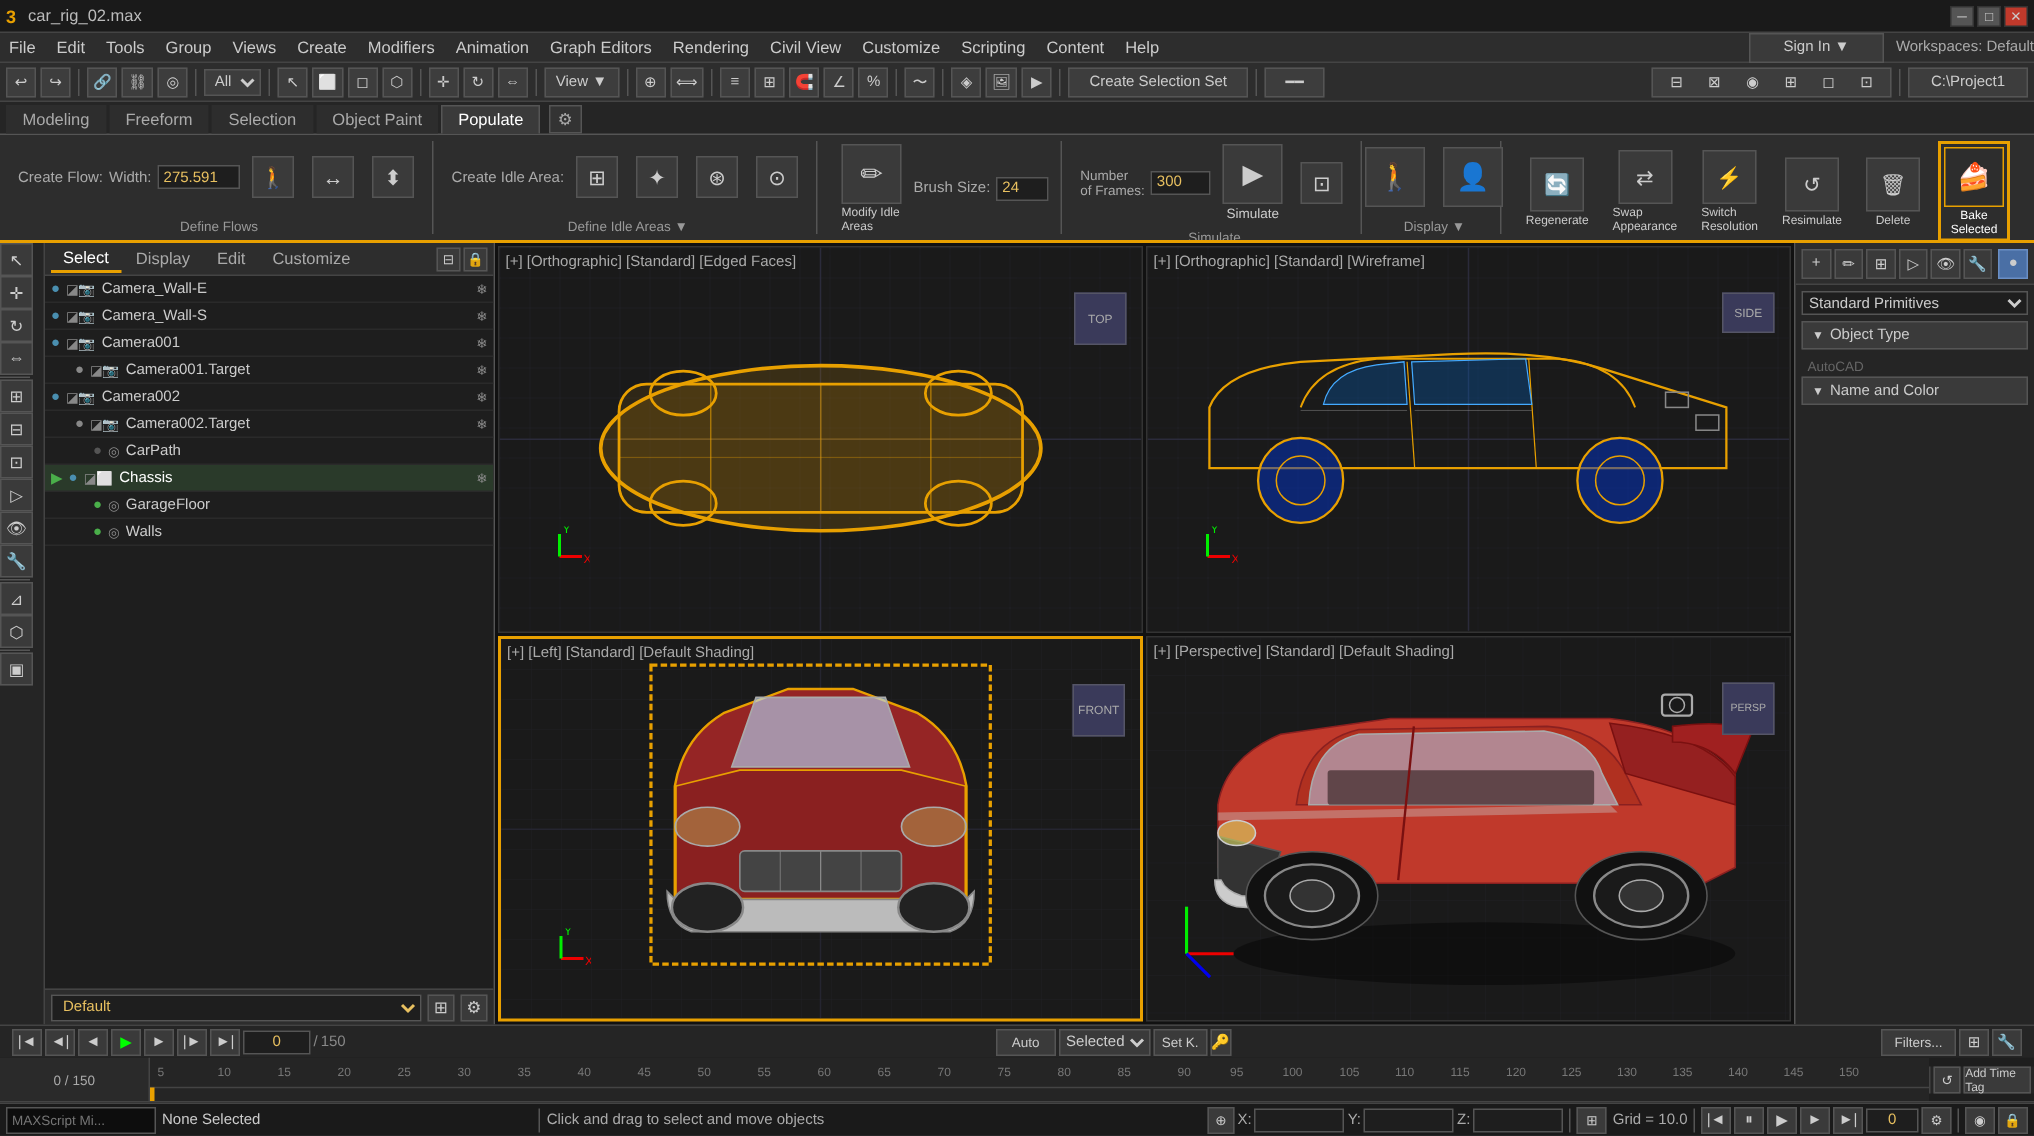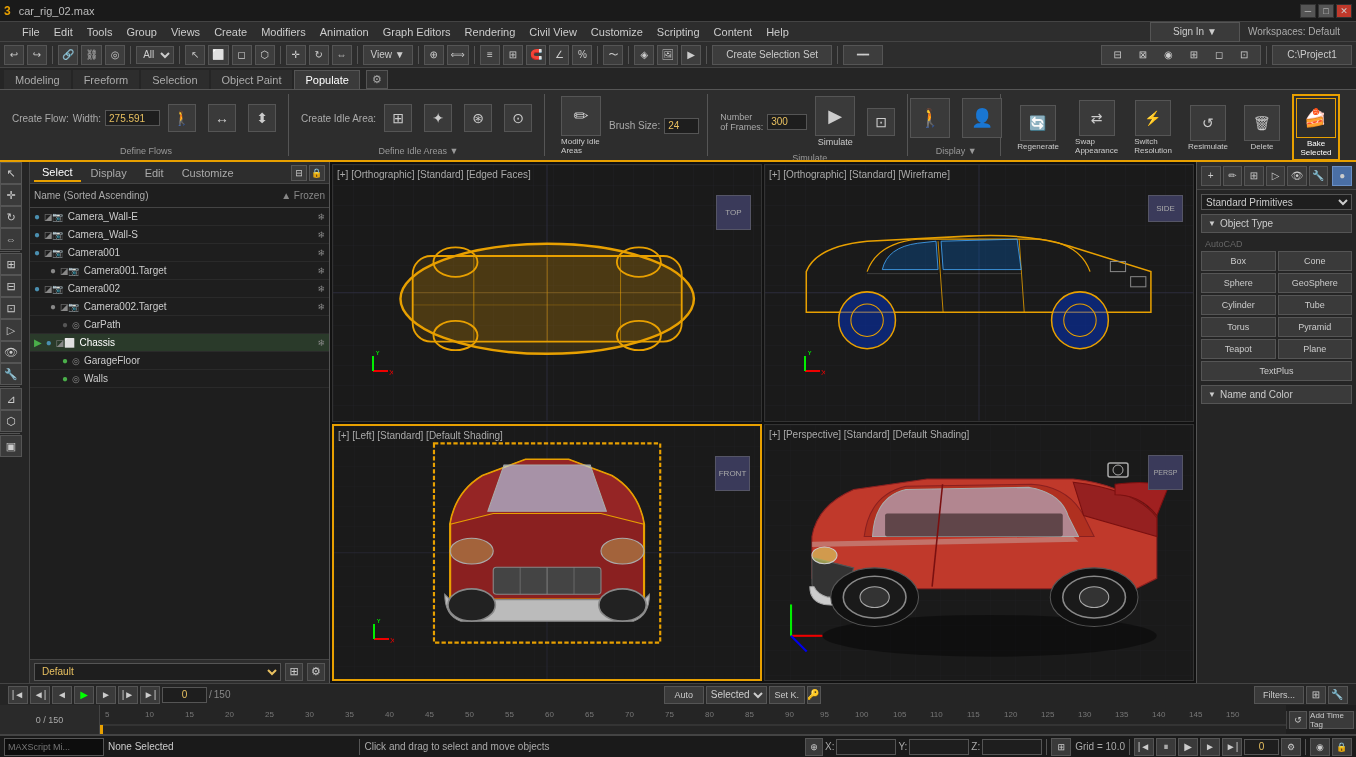--- a/index.html
+++ b/index.html
@@ -52,21 +52,21 @@
       color: #ccc;
     }
     #title-bar .win-btn.close { background: #c0392b; }
 
     
     #menu-bar {
       height: 20px;
       background: #2d2d2d;
       display: flex;
       align-items: center;
-      padding: 0 16px;
+      padding: 0 0;
       border-bottom: 1px solid #444;
       gap: 2px;
     }
     #menu-bar .menu-item {
       padding: 2px 6px;
       color: #ccc;
       cursor: pointer;
       font-size: 11px;
     }
 
@@ -784,24 +784,20 @@
       <div id="scene-panel-toolbar">
         <span class="sp-tab active">Select</span>
         <span class="sp-tab">Display</span>
         <span class="sp-tab">Edit</span>
         <span class="sp-tab">Customize</span>
         <span style="flex:1;"></span>
         <div class="lt-btn" style="width:16px;height:16px;font-size:9px;">⊟</div>
         <div class="lt-btn" style="width:16px;height:16px;font-size:9px;">🔒</div>
       </div>
 
-      <div id="scene-list-header">
-        <span class="scene-header-title">Name (Sorted Ascending)</span>
-        <span class="scene-frozen-label">▲ Frozen</span>
-      </div>
 
       <div id="scene-list">
         <div class="scene-item">
           <span style="color:#4a8fb0;">●</span>
           <span style="color:#888;font-size:9px;">◪📷</span>
           <span style="flex:1;">Camera_Wall-E</span>
           <span style="color:#888;font-size:9px;">❄</span>
         </div>
         <div class="scene-item">
           <span style="color:#4a8fb0;">●</span>
@@ -1073,33 +1069,20 @@
         <select class="rp-dropdown">
           <option>Standard Primitives</option>
         </select>
 
         
         <div class="rp-section-header">
           <span class="arrow">▼</span>
           <span>Object Type</span>
         </div>
         <div class="rp-label" style="font-size:9px; color:#666; text-align:left; padding:2px 4px;">AutoCAD</div>
-        <div class="rp-btn-grid">
-          <div class="rp-btn">Box</div>
-          <div class="rp-btn">Cone</div>
-          <div class="rp-btn">Sphere</div>
-          <div class="rp-btn">GeoSphere</div>
-          <div class="rp-btn">Cylinder</div>
-          <div class="rp-btn">Tube</div>
-          <div class="rp-btn">Torus</div>
-          <div class="rp-btn">Pyramid</div>
-          <div class="rp-btn">Teapot</div>
-          <div class="rp-btn">Plane</div>
-          <div class="rp-btn" style="grid-column: span 2;">TextPlus</div>
-        </div>
 
         
         <div class="rp-section-header">
           <span class="arrow">▼</span>
           <span>Name and Color</span>
         </div>
       </div>
     </div>
   </div>
 

